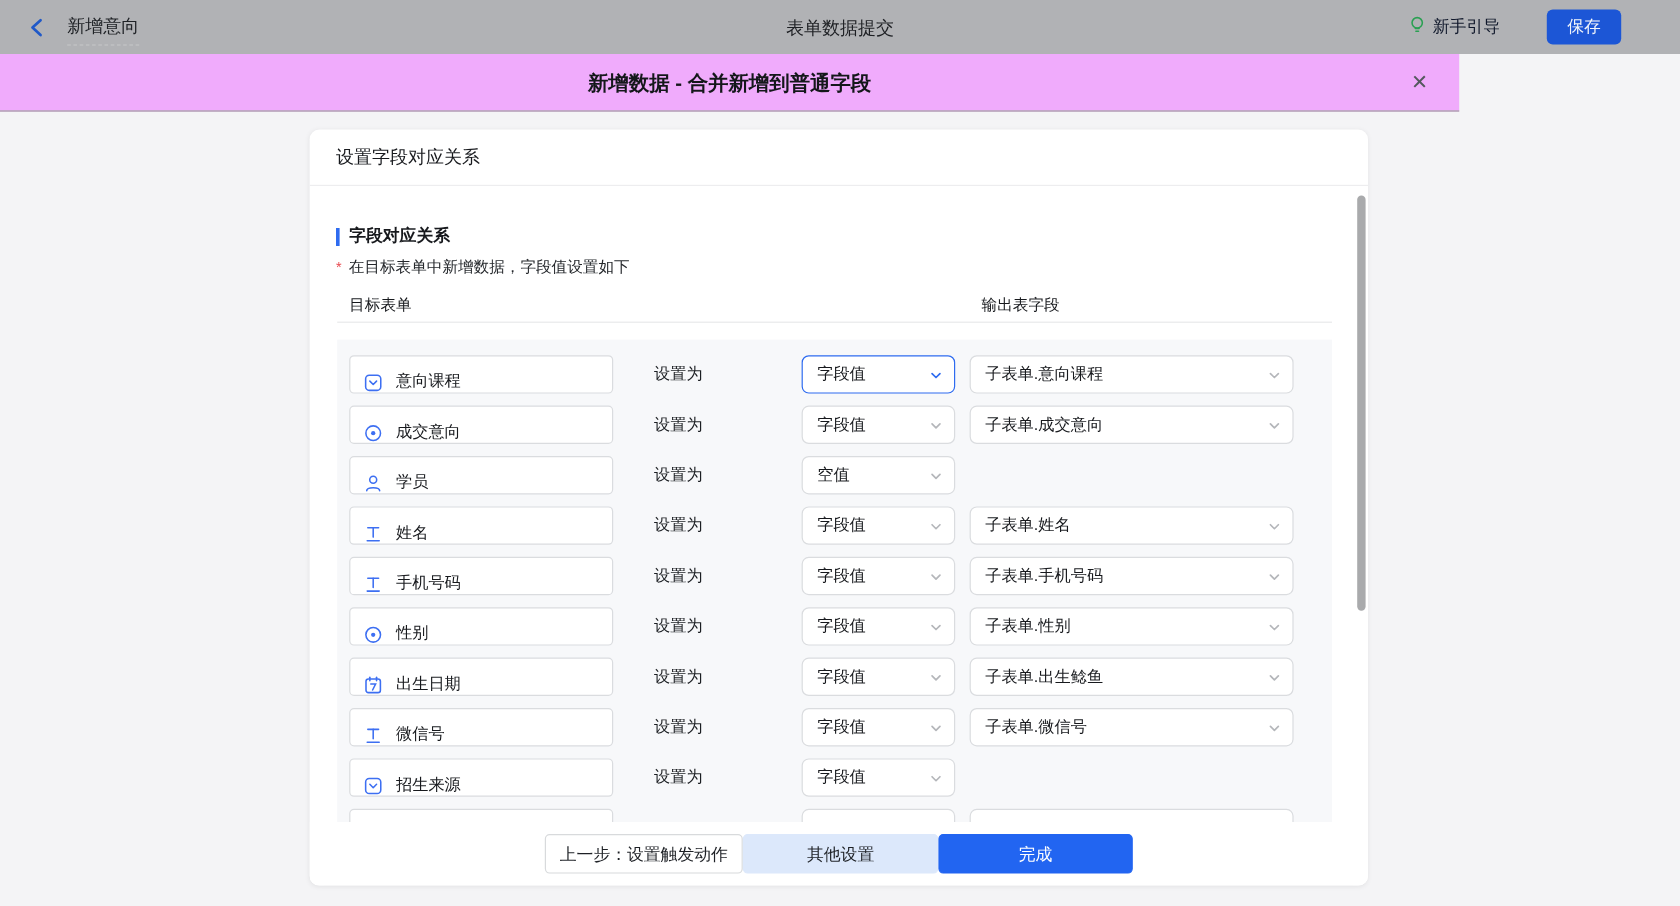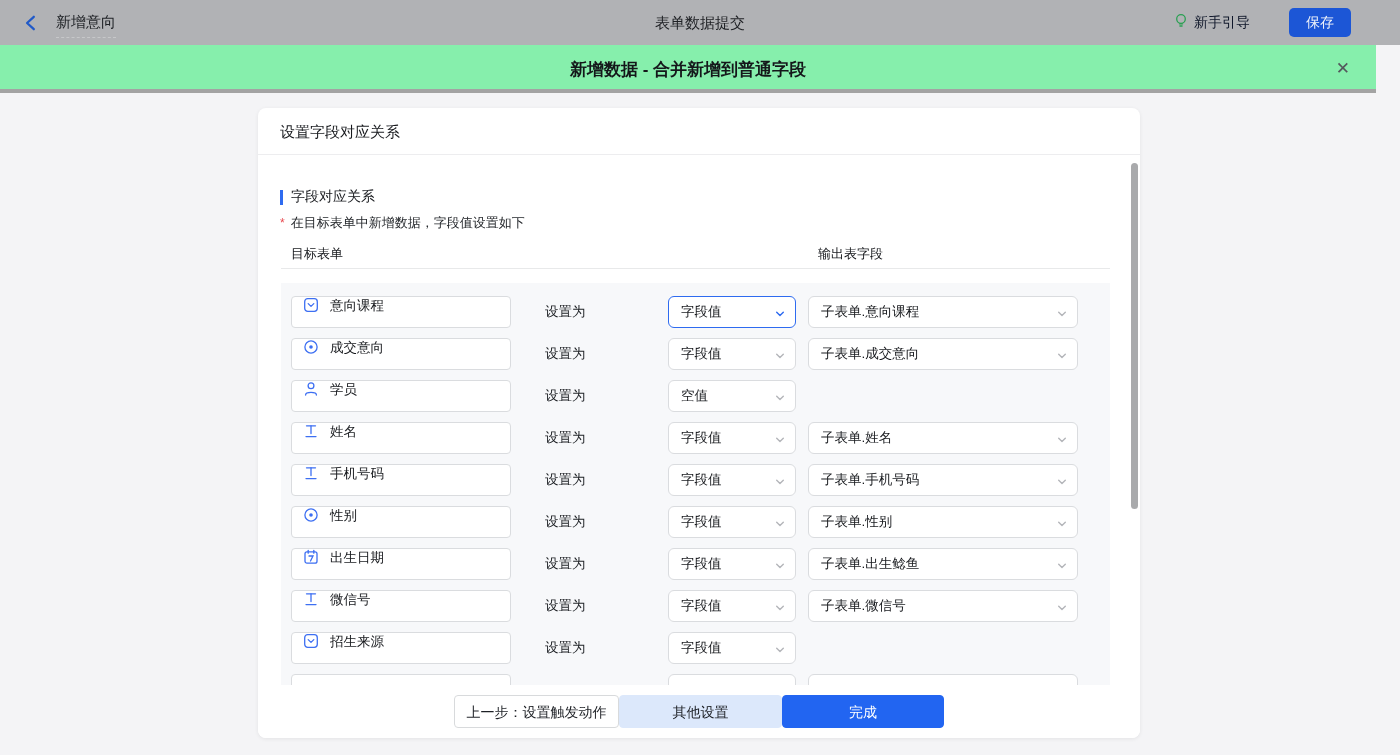--- a/index.html
+++ b/index.html
@@ -29,22 +29,22 @@
     position:absolute; right:150px; top:13px; display:flex; align-items:center; gap:6px;
     color:#0f172a; font-size:14px; cursor:pointer;
   }
   .save-btn {
     position:absolute; right:49px; top:8px; width:62px; height:29px;
     background:#1c56d6; color:#f2f5fa; font-size:14px; border:none; border-radius:5px;
     line-height:29px; text-align:center; cursor:pointer;
   }
   
   .dlg-header {
-    position:absolute; top:45px; left:0; width:1376px; height:48px;
-    background:#86efac; border-bottom:4px solid #a3a3a3; z-index:4;
+    position:absolute; top:45px; left:0; width:1216px; height:48px;
+    background:#f0abfc; border-bottom:1px solid #a3a3a3; z-index:4;
   }
   .dlg-title {
     position:absolute; left:0; right:0; top:13px; text-align:center;
     font-size:17px; font-weight:600; color:#14171a;
   }
   .dlg-close {
     position:absolute; right:26px; top:12px; font-size:17px; color:#54585d;
     cursor:pointer; line-height:24px;
   }
   
@@ -53,39 +53,39 @@
     background:#fff; border-radius:8px; box-shadow:0 1px 4px rgba(0,0,0,0.07);
     overflow:hidden;
   }
   .card-header {
     height:47px; line-height:47px; padding-left:22px;
     font-size:15px; font-weight:500; color:#17191d;
     border-bottom:1px solid #ededef;
   }
   .section-title {
     position:absolute; left:22px; top:80px; display:flex; align-items:center;
-    font-size:14px; font-weight:400; color:#17191d;
+    font-size:14px; font-weight:700; color:#17191d;
   }
   .section-title .bar { width:3px; height:15px; background:#2e6bf0; margin-right:8px; }
   .hint { position:absolute; left:22px; top:106px; font-size:13px; color:#25282c; }
   .hint .mark { color:#e8494f; margin-right:6px; font-size:12px; }
   .col-head { position:absolute; top:137px; font-size:13px; color:#17191d; }
   .col-head.target { left:33px; }
   .col-head.output { left:560px; }
   .head-divider { position:absolute; left:23px; top:160px; width:829px; height:1px; background:#e8e9ea; }
   
   .rows-scroll {
     position:absolute; left:23px; top:175px; width:829px; height:402px;
     background:#f7f8fa; overflow:hidden; padding-top:13px;
   }
   .row { position:relative; height:32px; margin-bottom:10px; }
   .fieldbox {
     position:absolute; left:10px; width:220px; height:32px;
     background:#fff; border:1px solid #dadcdf; border-radius:4px;
-    display:flex; align-items:flex-start; padding-left:11px; gap:11px;
+    display:flex; align-items:flex-end; padding-left:11px; gap:11px;
     font-size:13.5px; color:#17191d; cursor:pointer;
   }
   .f-icon { width:16px; height:16px; color:#3d6ff2; flex:0 0 16px; }
   .f-icon svg { display:block; }
   .set-label { position:absolute; left:264px; top:0; line-height:32px; font-size:13.5px; color:#1b1e22; }
   .dd {
     position:absolute; top:0; height:32px; background:#fff;
     border:1px solid #dadcdf; border-radius:6px; cursor:pointer;
   }
   .dd-mid { left:387px; width:128px; }

